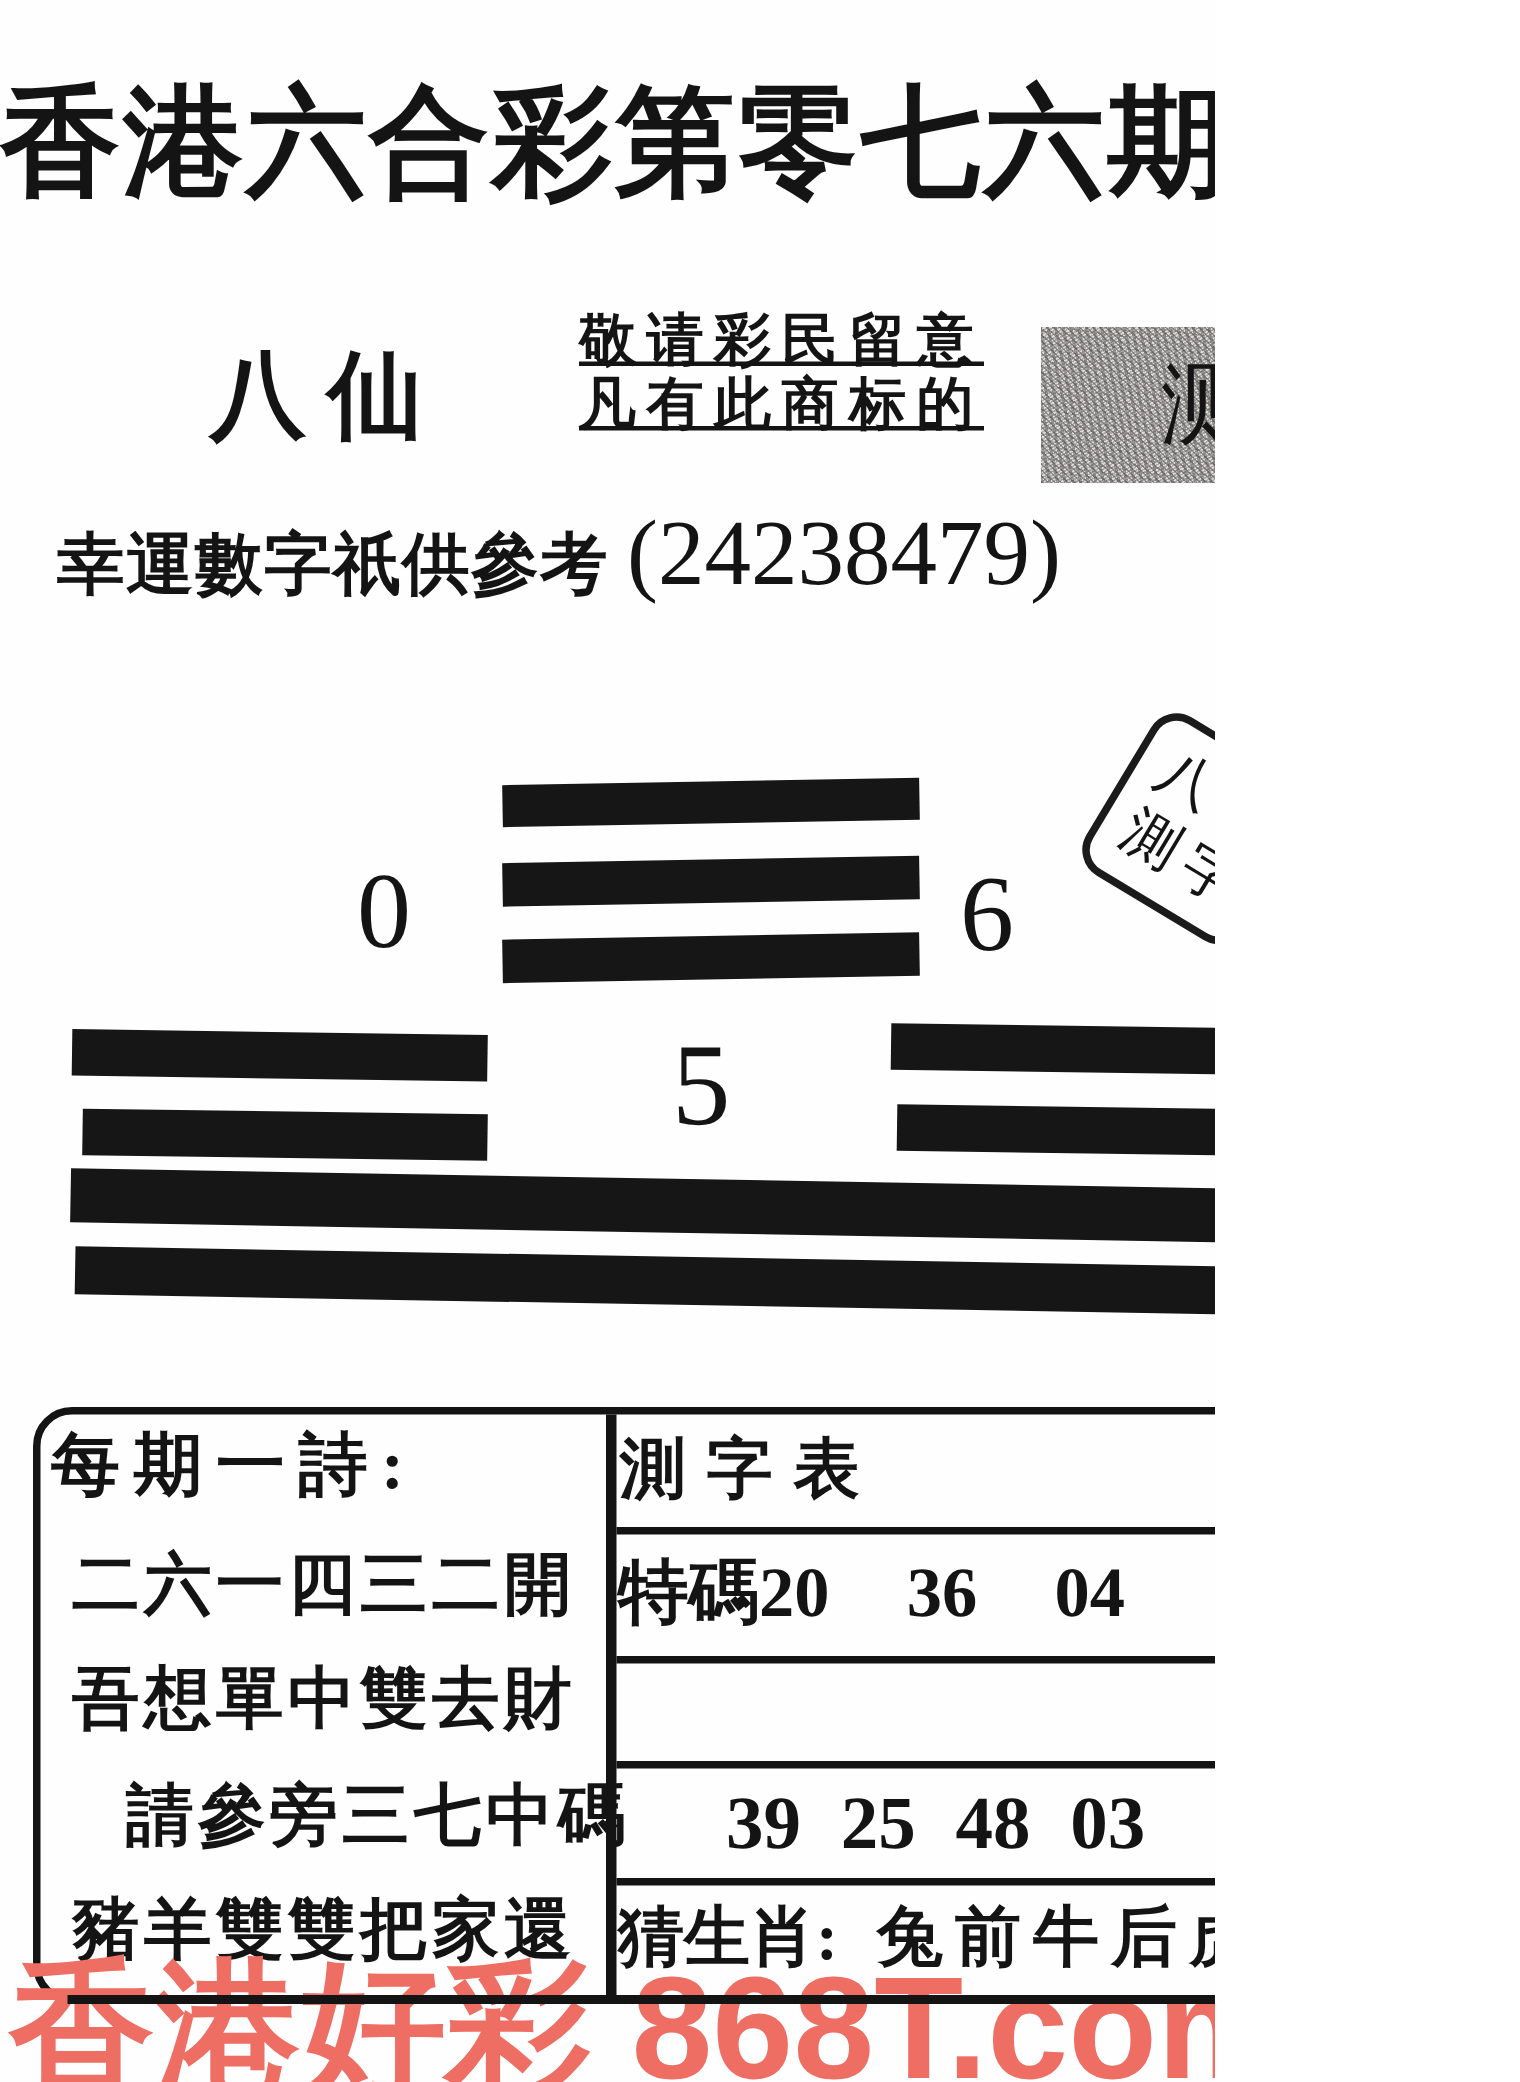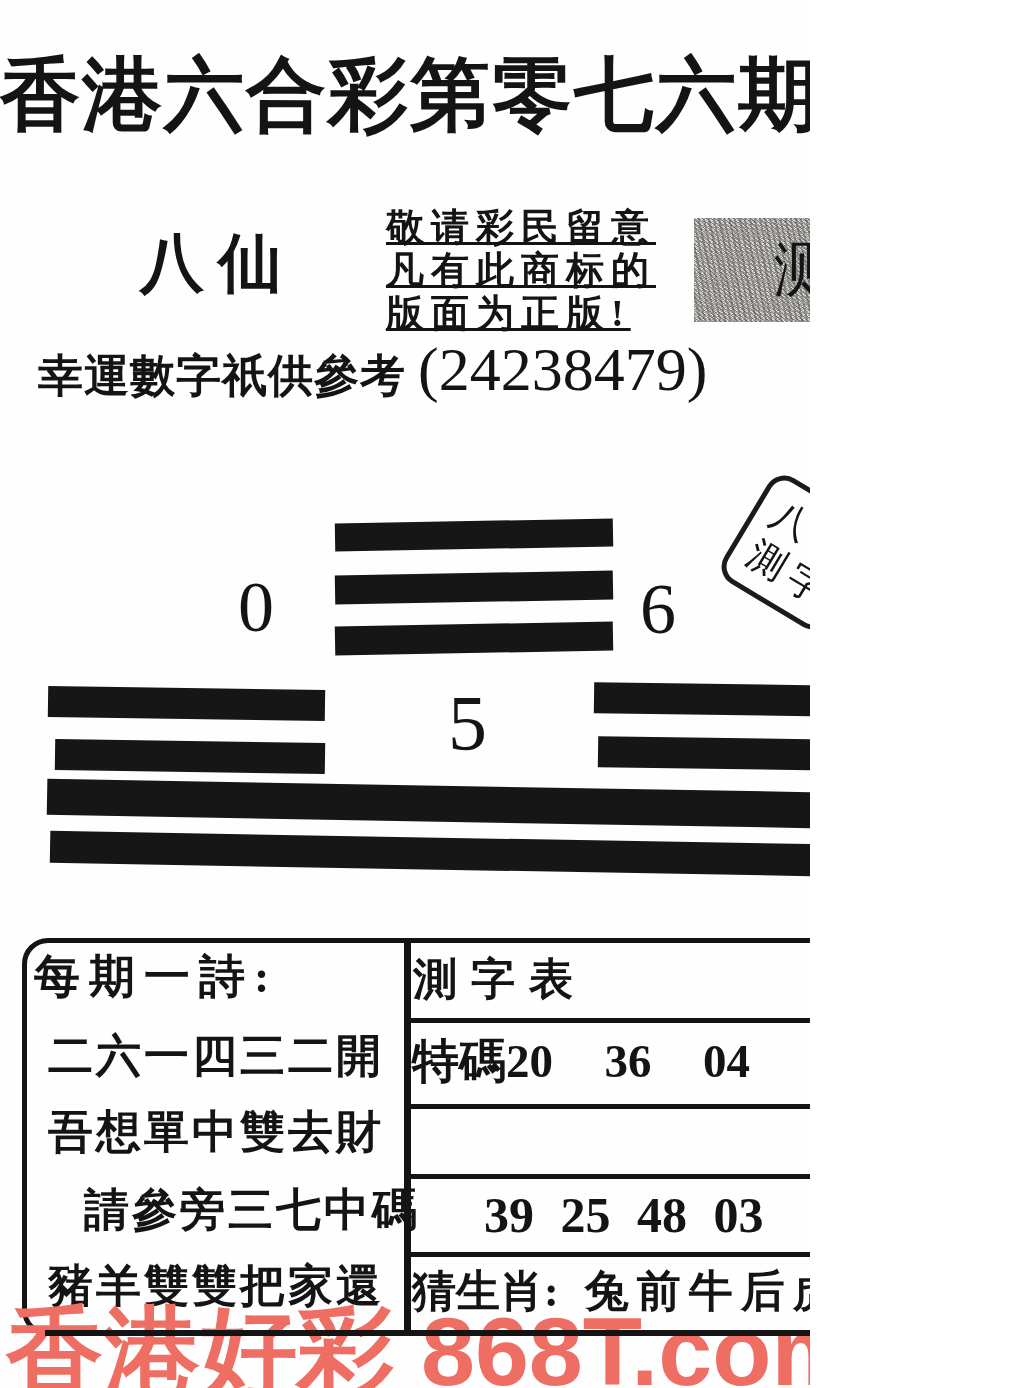--- a/index.html
+++ b/index.html
@@ -99,21 +99,20 @@
 <body>
 
 <div id="page">
 
   <div id="title" class="abs">香港六合彩第零七六期</div>
 
   <div id="baxian-label" class="abs">八仙</div>
   <div id="notice" class="abs">
     <div>敬请彩民留意</div>
     <div>凡有此商标的</div>
-    <div>版面为正版!</div>
   </div>
   <div id="trademark-stamp" class="abs"></div>
   <div id="cezi-label" class="abs">测字</div>
 
   <div id="lucky-label" class="abs">幸運數字祇供參考</div>
   <div id="lucky-numbers" class="abs">(24238479)</div>
 
   <div id="digit-zero" class="abs">0</div>
   <div id="hx-top-bar1" class="bar"></div>
   <div id="hx-top-bar2" class="bar"></div>

